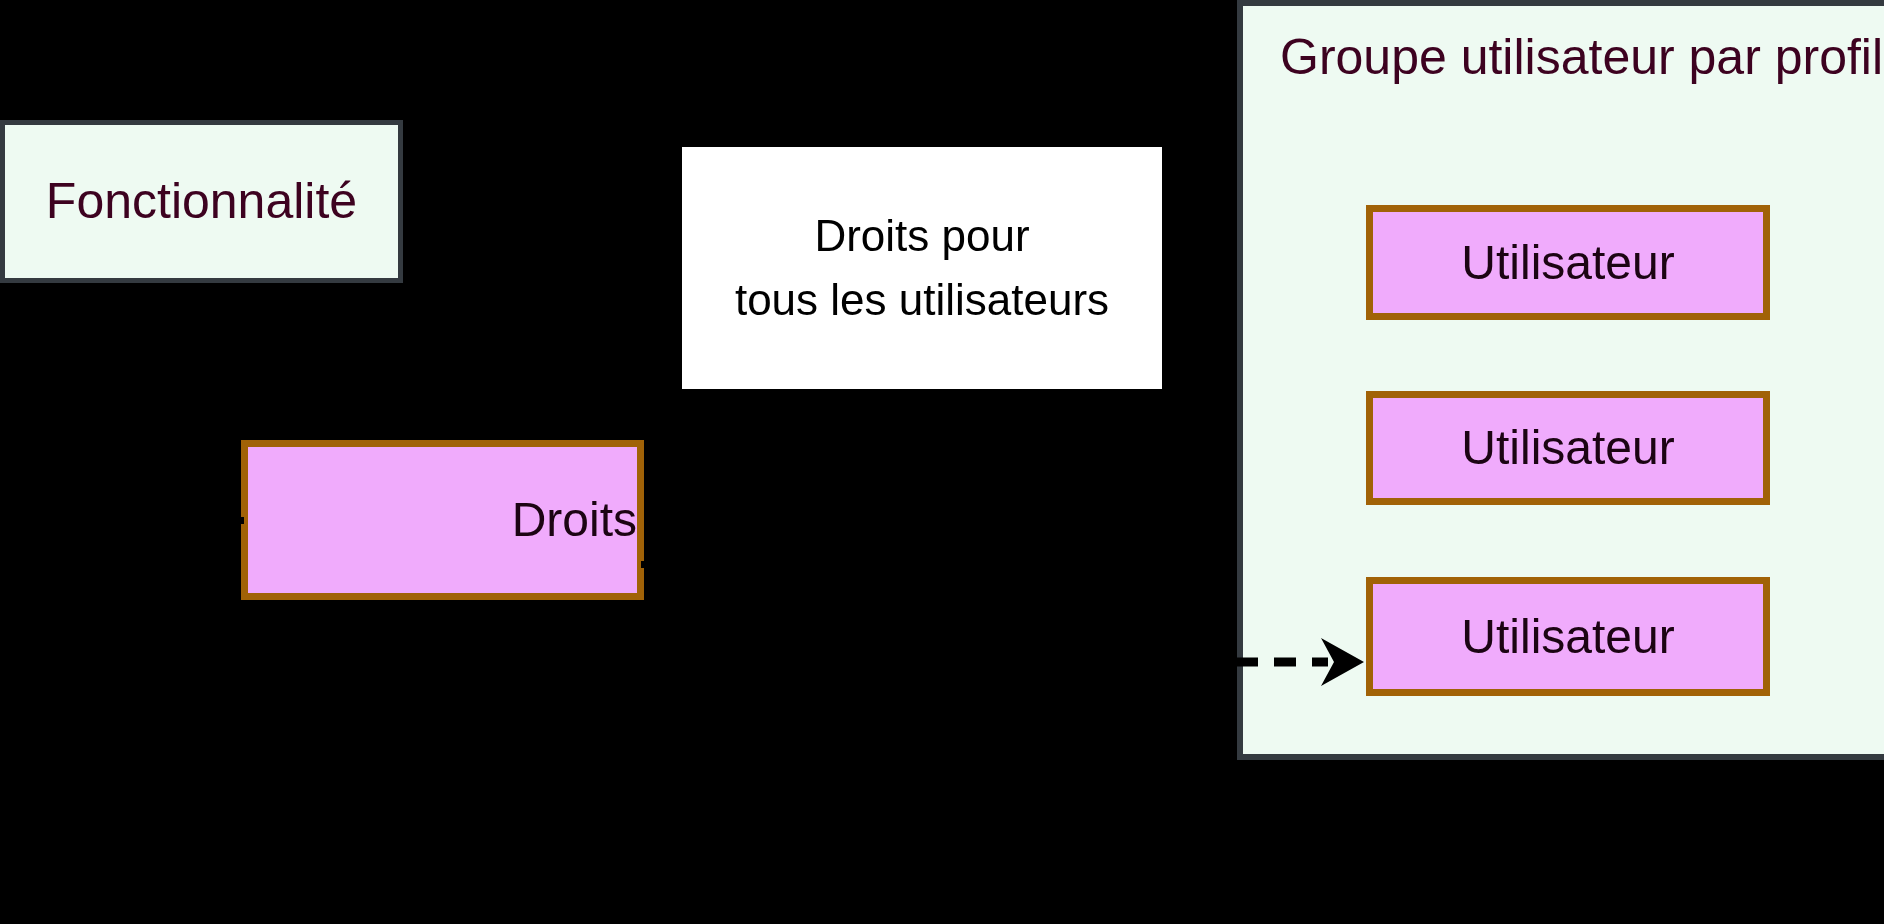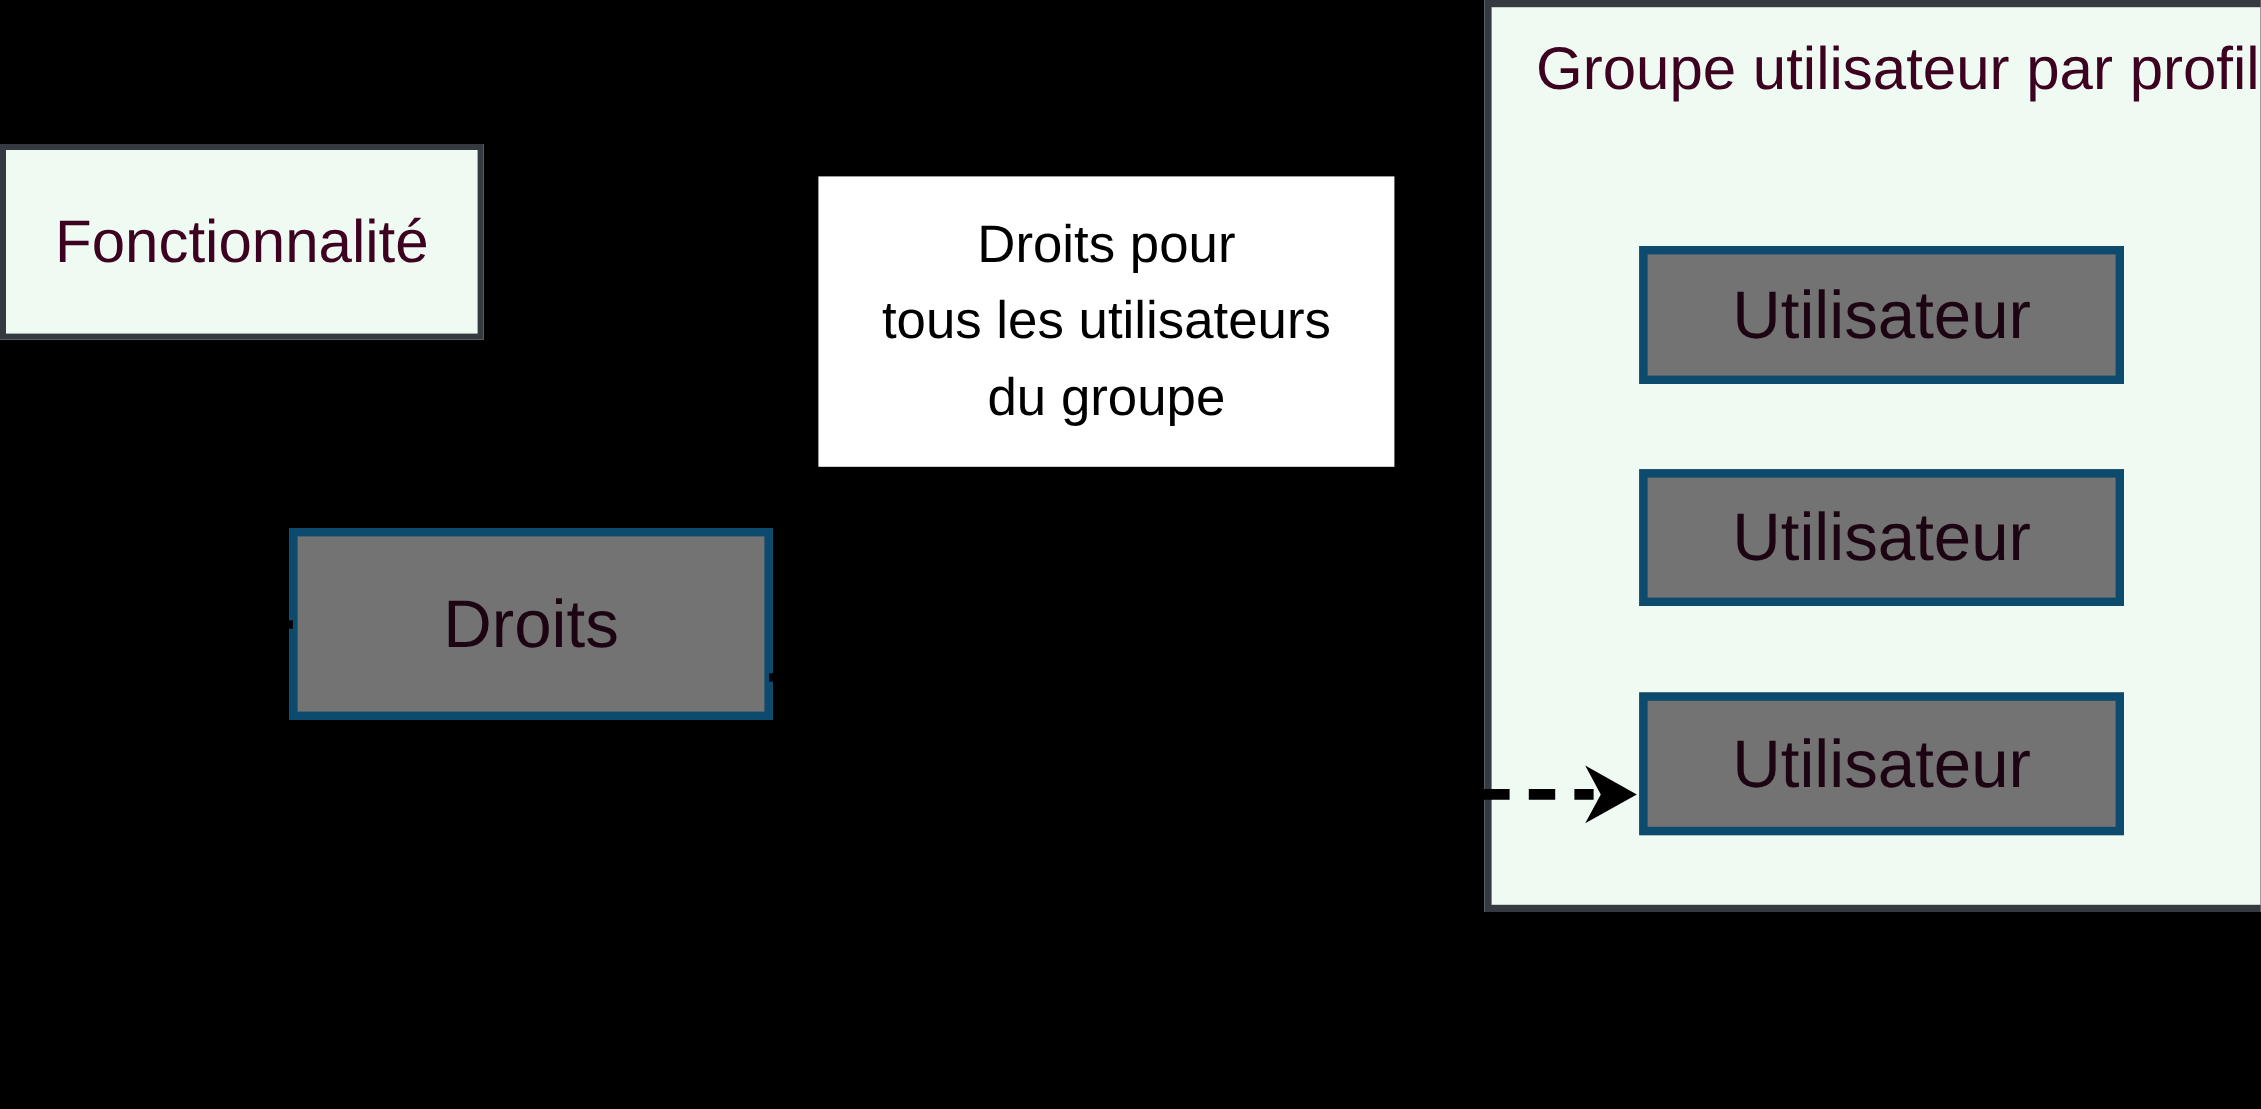--- a/index.html
+++ b/index.html
@@ -30,24 +30,24 @@
   
   .node--feature {
     background: #eefaf2;
     border: 5px solid #343a40;
     color: #3d0220;
     font-size: 50px;
   }
 
   
   .node--green {
-    background: #737373;
-    border: 7px solid #0c4a6e;
+    background: #f0abfc;
+    border: 7px solid #a16207;
     color: #1c0413;
-    font-size: 56px;
+    font-size: 48px;
   }
 
   
   .node--note {
     background: #ffffff;
     border: none;
     color: #000000;
     font-size: 44px;
     line-height: 1.45;
     margin-top: 27px;
@@ -82,31 +82,30 @@
 </style>
 </head>
 <body>
 
 <div id="canvas">
 
   <div class="node node--feature" style="left:0px; top:120px; width:403px; height:163px;">
     <span>Fonctionnalité</span>
   </div>
 
-  <div class="node node--green" style="left:241px; top:440px; width:403px; height:160px;">
+  <div class="node node--green" style="left:241px; top:440px; width:403px; height:160px;justify-content:flex-end;">
     <span>Droits</span>
   </div>
 
   <div class="stub" style="left:236px; top:517px; width:8px; height:7px;"></div>
   <div class="stub" style="left:641px; top:561px; width:8px; height:7px;"></div>
 
   <div class="node node--note" style="left:682px; top:120px; width:480px; height:242px; flex-direction:column;">
     <span>Droits pour</span>
     <span>tous les utilisateurs</span>
-    <span>du groupe</span>
   </div>
 
 
   <div class="panel" style="left:1237px; top:0px; width:660px; height:760px;">
 
     <div class="panel__title" style="left:37px; top:22px;text-align:center;">Groupe utilisateur par profil</div>
 
     <div class="node node--green" style="left:123px; top:199px; width:404px; height:115px;">
       <span>Utilisateur</span>
     </div>

